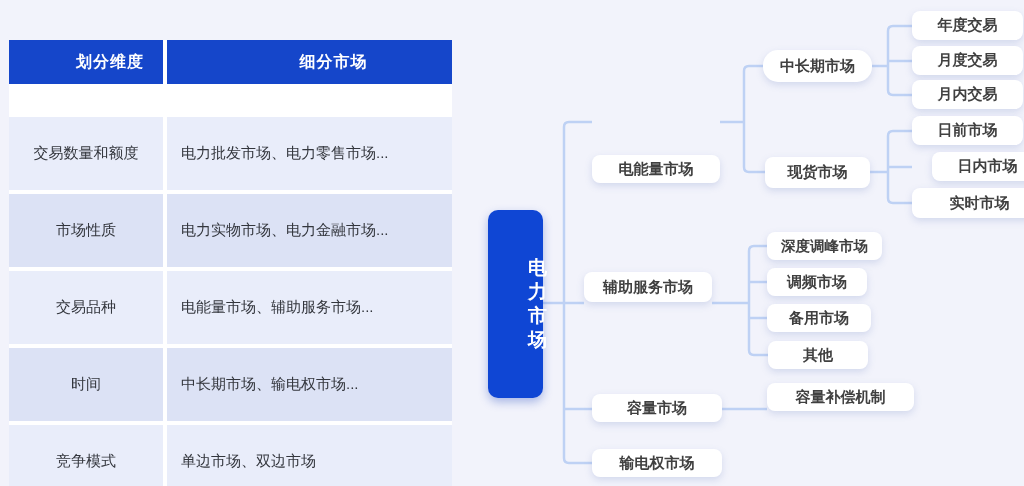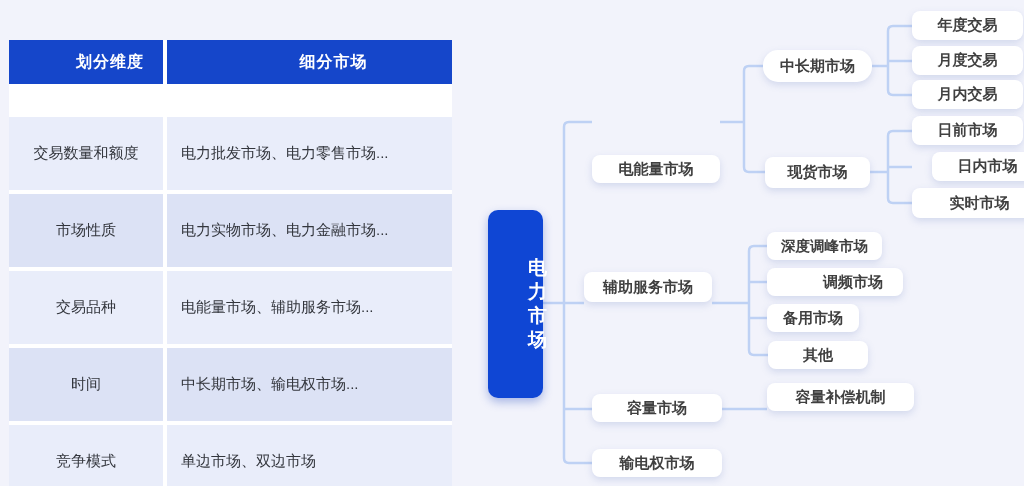--- a/index.html
+++ b/index.html
@@ -75,22 +75,22 @@
   
   .n-energy      {left:592px;top:107px;width:128px;height:28px;margin-top:48px;}
   .n-ancillary   {left:584px;top:272px;width:128px;height:30px;}
   .n-capacity    {left:592px;top:394px;width:130px;height:28px;}
   .n-transmission{left:592px;top:449px;width:130px;height:28px;}
 
   
   .n-midlong  {left:763px;top:50px; width:109px;height:32px;border-radius:15px;}
   .n-spot     {left:765px;top:157px;width:105px;height:31px;}
   .n-deeppeak {left:767px;top:232px;width:115px;height:28px;font-size:14.5px;}
-  .n-freqreg  {left:767px;top:268px;width:100px;height:28px;padding-left:36px;}
-  .n-reserve  {left:767px;top:304px;width:92px; height:28px;}
+  .n-freqreg  {left:767px;top:268px;width:100px;height:28px;}
+  .n-reserve  {left:767px;top:304px;width:104px; height:28px;}
   .n-other    {left:768px;top:341px;width:100px;height:28px;}
   .n-capcomp  {left:767px;top:383px;width:147px;height:28px;}
 
   
   .n-annual  {left:912px;top:11px; width:111px;height:29px;}
   .n-monthly {left:912px;top:46px; width:111px;height:29px;}
   .n-intram  {left:912px;top:80px; width:111px;height:29px;}
   .n-dayahead{left:912px;top:116px;width:111px;height:29px;}
   .n-intraday{left:912px;top:152px;width:111px;height:29px;margin-left:20px;}
   .n-realtime{left:912px;top:188px;width:111px;height:30px;padding-left:12px;}

